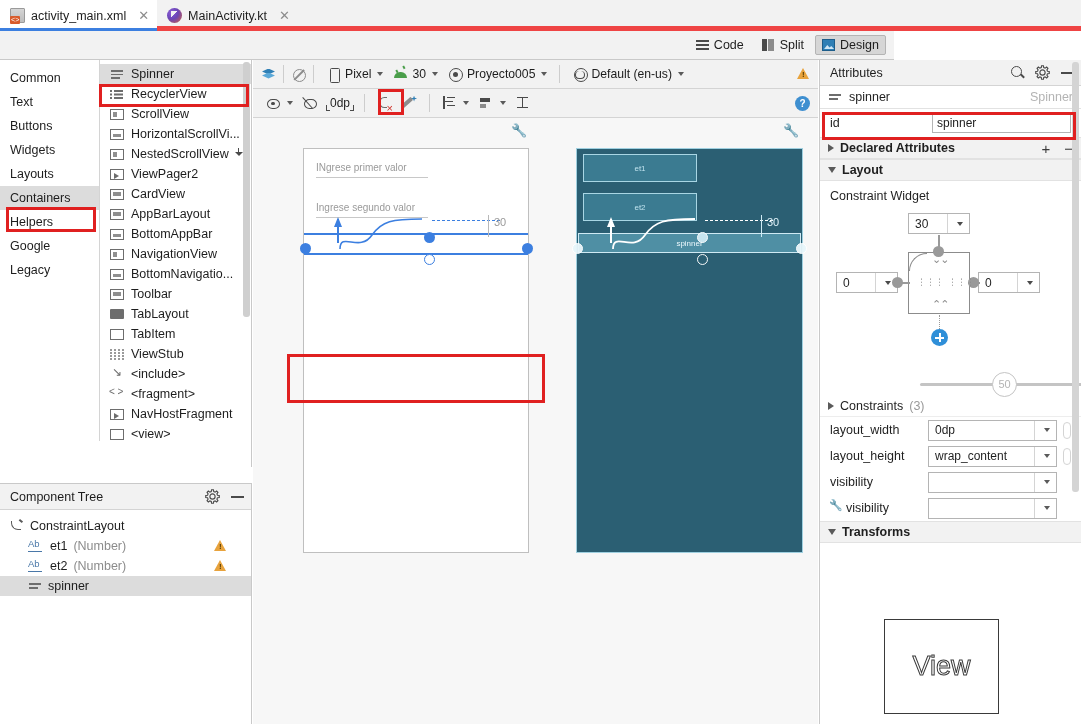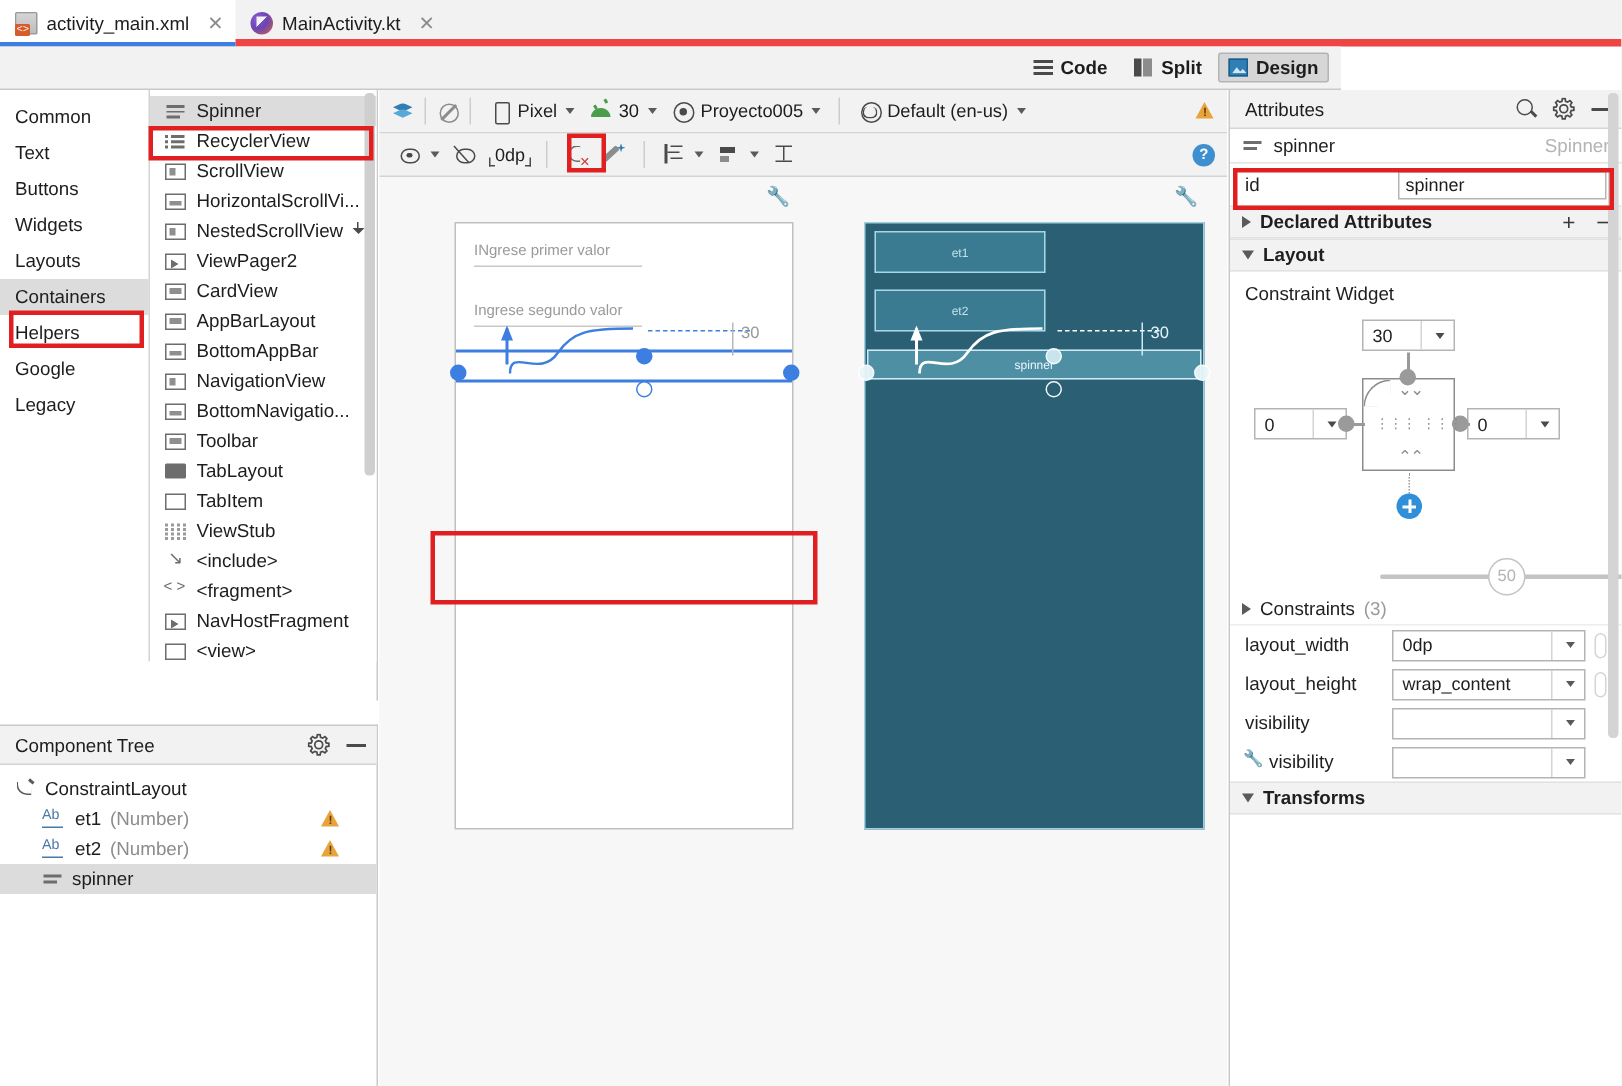--- a/index.html
+++ b/index.html
@@ -49,21 +49,21 @@
   .ico-kt::after{
     content:""; position:absolute; left:4px; top:3px; width:7px; height:8px;
     background: linear-gradient(135deg,#f2f2f2 45%, transparent 46%);
   }
 
   
   .modebar {
     position: absolute; top: 31px; left: 0; width: 894px; height: 29px;
     background: #f2f2f2; border-bottom: 1px solid #c9c9c9;
     display: flex; align-items: center; justify-content: flex-end;
-    padding-right: 8px; gap: 4px; font-weight: bold;
+    padding-right: 8px; gap: 4px;
   }
   .modebtn {
     display: flex; align-items: center; gap: 5px;
     padding: 2px 6px; font-size: 12.5px; border: 1px solid transparent;
     border-radius: 2px; color: #1d1d1d; cursor: default;
   }
   .modebtn.sel { background: #d6d6d6; border-color: #b4b4b4; }
   .mi { width: 13px; height: 12px; position: relative; flex: 0 0 13px; }
   .mi-code::before, .mi-code::after, .mi-code i {
     content:""; position:absolute; left:0; width:13px; height:1.6px; background:#4a4a4a;
@@ -825,16 +825,19 @@
     </div>
 
     <div class="sec">
       <span class="tri down"></span>
       <span>Transforms</span>
     </div>
 
     <div class="attr-scroll"></div>
   </div>
 
+  <div class="viewbox">
+    <span>View</span>
+  </div>
 
   <div class="redbox" style="left:822px; top:112px; width:254px; height:28px;"></div>
 
 </div>
 
 </body></html>

